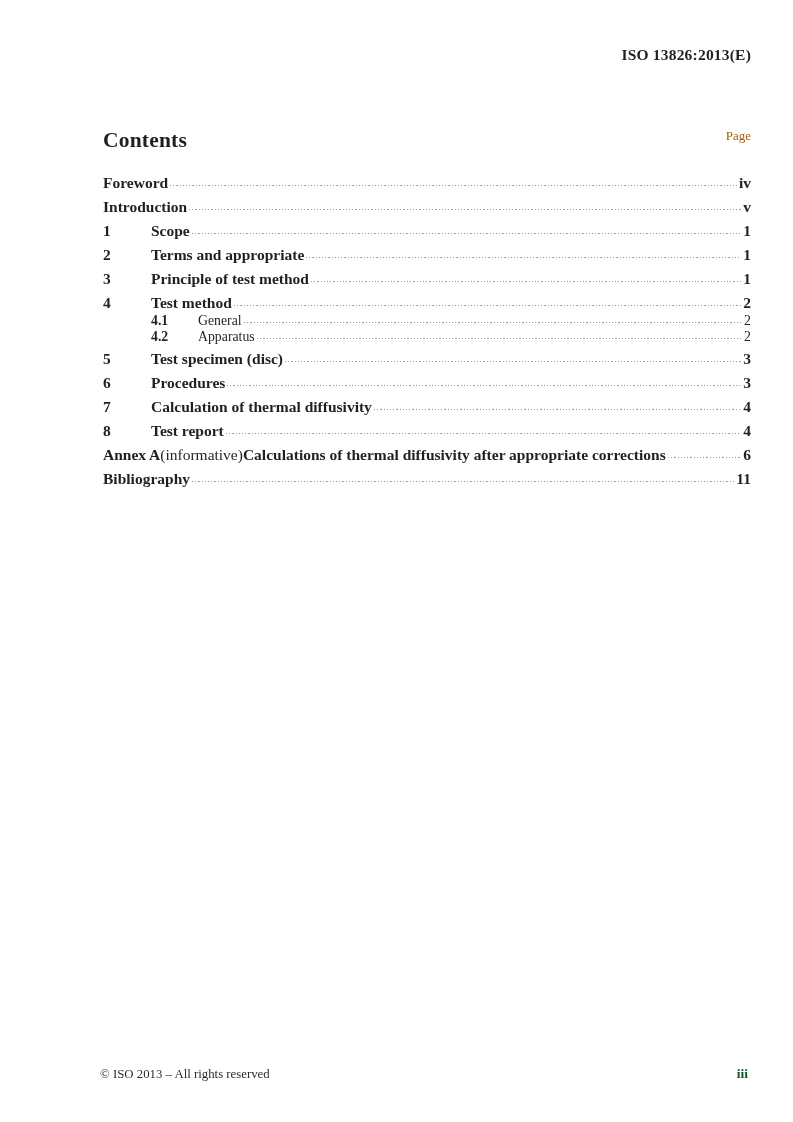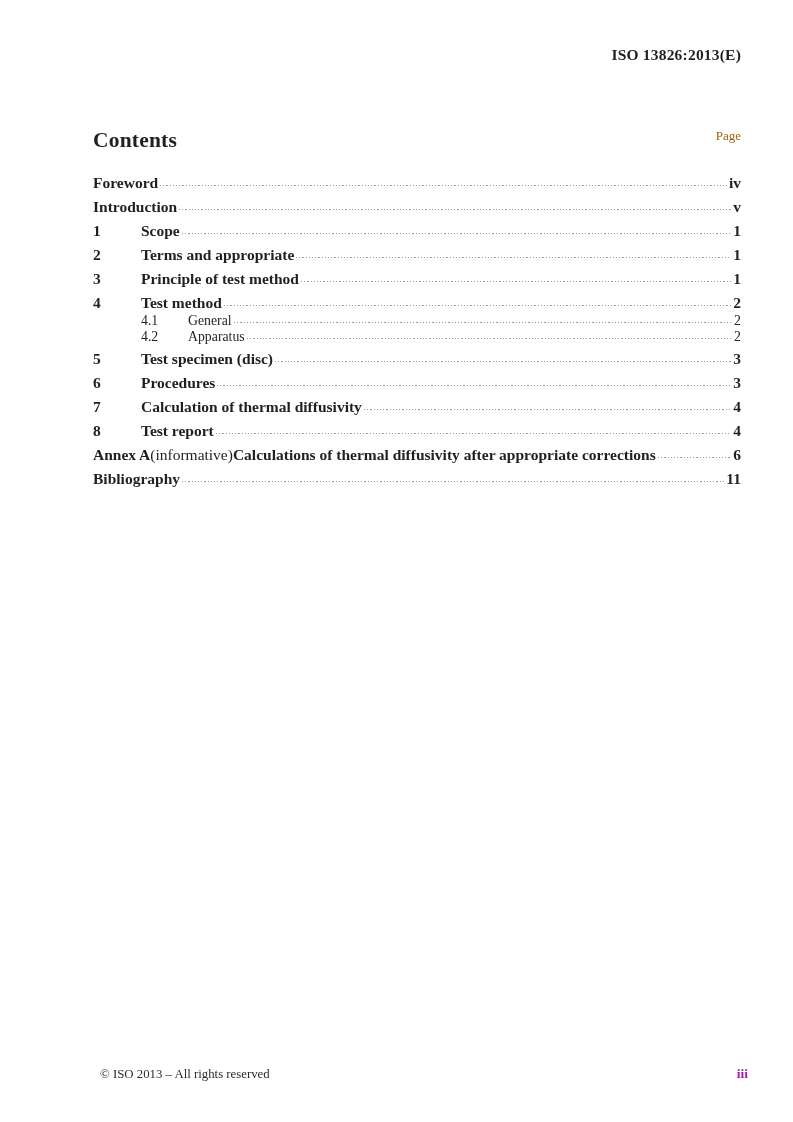--- a/index.html
+++ b/index.html
@@ -8,21 +8,21 @@
     position: relative;
     width: 793px;
     height: 1122px;
     background: #ffffff;
     font-family: "Liberation Serif", "DejaVu Serif", serif;
     color: #231f20;
     overflow: hidden;
   }
   .content {
     position: absolute;
-    left: 93px;
+    left: 103px;
     width: 648px;
     top: 0;
   }
   .doc-header {
     margin-top: 45px;
     text-align: right;
     font-weight: bold;
     font-size: 15.5px;
     line-height: 19px;
     letter-spacing: 0.2px;
@@ -59,21 +59,21 @@
     margin-top: 1px;
     padding-left: 48px;
     font-weight: normal;
   }
   .toc-num {
     flex: 0 0 48px;
     font-weight: bold;
   }
   .toc-row.sub .toc-num {
     flex: 0 0 47px;
-    font-weight: normal;
+    font-weight: bold;
   }
   .toc-title { font-weight: bold; white-space: nowrap; }
   .toc-row.sub .toc-title { font-weight: normal; }
   .toc-qualifier { font-weight: normal; }
   .leader {
     flex: 1 1 auto;
     min-width: 8px;
     height: 0.85em;
     margin: 0 2px;
     background-image: repeating-linear-gradient(to right, #9a9a9a 0 1.2px, transparent 1.2px 3.2px);
@@ -87,21 +87,21 @@
     position: absolute;
     left: 100px;
     width: 648px;
     top: 1066px;
     display: flex;
     justify-content: space-between;
     align-items: baseline;
     font-size: 12.8px;
     color: #2e2a2b;
   }
-  .footer-page-num { font-size: 13.5px; font-weight: bold; color: #a21caf; }
+  .footer-page-num { font-size: 13.5px; font-weight: bold; color: #14532d; }
 </style>
 </head>
 <body>
 
 <div class="page">
   <div class="content">
 
     <div class="doc-header">ISO 13826:2013(E)</div>
 
     <div class="contents-row">

